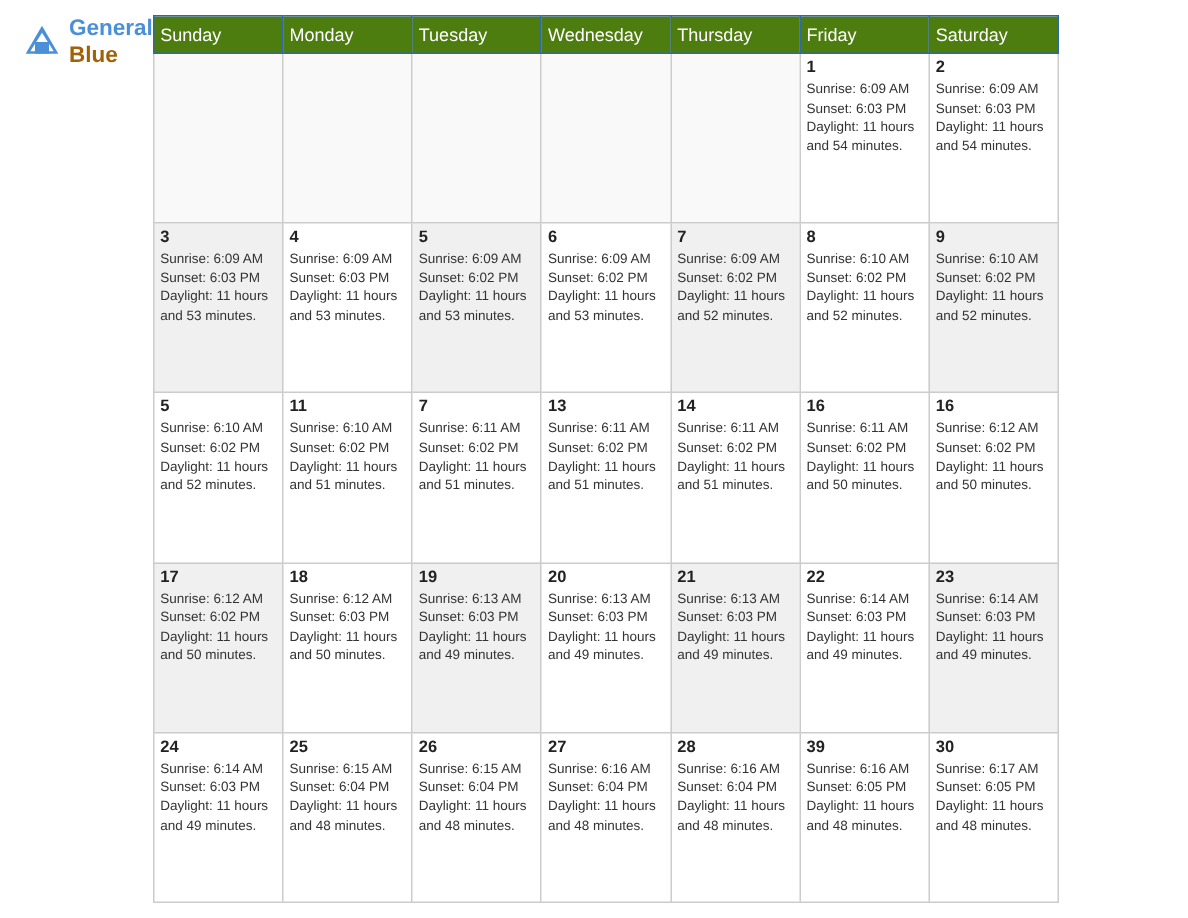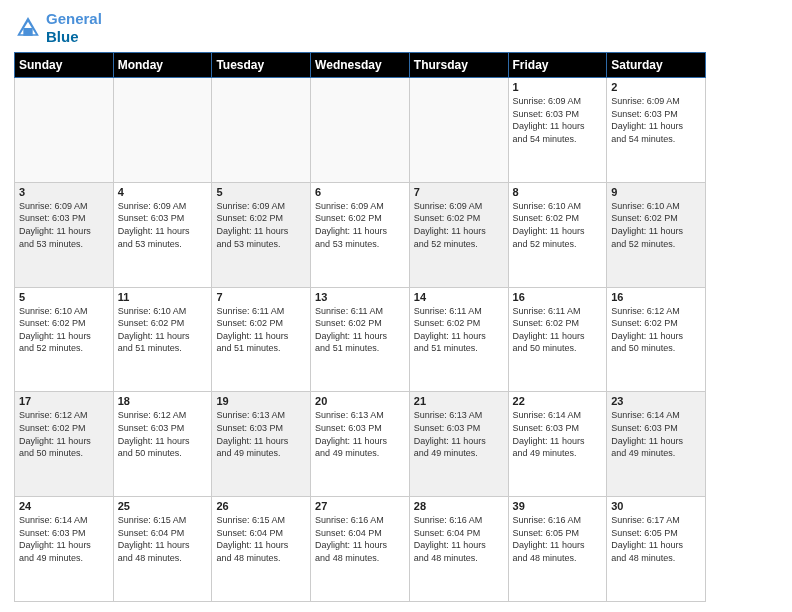--- a/index.html
+++ b/index.html
@@ -8,21 +8,21 @@
       background: #fff;
       width: 792px;
       height: 612px;
       overflow: hidden;
     }
     .page {
       width: 720px;
       height: 612px;
       padding: 10px 14px 10px 14px;
       display: flex;
-      flex-direction: column;
+      flex-direction: row;
     }
     .header {
       display: flex;
       align-items: flex-start;
       justify-content: space-between;
       margin-bottom: 6px;
     }
     .logo {
       display: flex;
       align-items: center;
@@ -55,24 +55,24 @@
       color: #555;
     }
     .calendar {
       flex: 1;
       border: 1px solid #ccc;
       border-collapse: collapse;
       width: 100%;
       table-layout: fixed;
     }
     .calendar th {
-      background-color: #000000;
+      background-color: #4d7c0f;
       color: #fff;
       font-size: 12px;
-      font-weight: bold;
+      font-weight: normal;
       padding: 5px 4px;
       text-align: left;
       border: 1px solid #2e6aa8;
     }
     .calendar td {
       border: 1px solid #ccc;
       vertical-align: top;
       padding: 3px 4px;
       font-size: 9.5px;
       color: #333;
@@ -104,21 +104,21 @@
 <div class="page">
   <div class="header">
     <div class="logo">
       <svg class="logo-icon" viewBox="0 0 36 36">
         <polygon points="18,4 32,28 4,28" fill="#4a90d9"></polygon>
         <polygon points="18,10 28,26 8,26" fill="#fff"></polygon>
         <rect x="12" y="18" width="12" height="10" fill="#4a90d9"></rect>
       </svg>
       <div class="logo-text">
         <div><span>General</span></div>
-        <div style="color:#0369a1;">Blue</div>
+        <div style="color:#a16207;">Blue</div>
       </div>
     </div>
     <div class="title-block">
       <div class="month-title"></div>
       <div class="location"></div>
     </div>
   </div>
 
   <table class="calendar">
     <thead>

